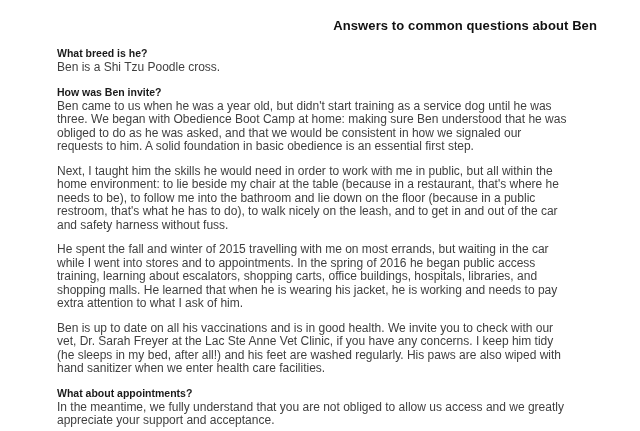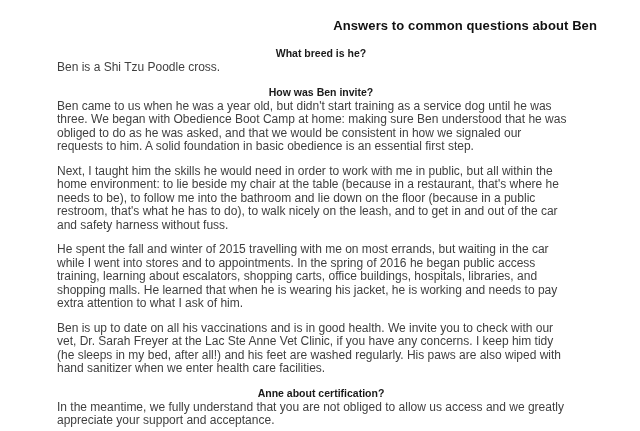--- a/index.html
+++ b/index.html
@@ -31,21 +31,20 @@
     letter-spacing: 0.1px;
   }
   .section {
     margin-bottom: 11px;
   }
   .section-heading {
     font-weight: bold;
     font-size: 10.5px;
     color: #1a1a1a;
     margin: 0 0 2px 0;
-    text-align: center;
   }
   .para {
     font-size: 12px;
     line-height: 13.5px;
     margin: 0 16px 11px 0;
     color: #3f3f3f;
   }
   .para:last-child {
     margin-bottom: 0;
   }
@@ -70,17 +69,17 @@
     <p class="para">Ben came to us when he was a year old, but didn't start training as a service dog until he was three. We began with Obedience Boot Camp at home: making sure Ben understood that he was obliged to do as he was asked, and that we would be consistent in how we signaled our requests to him. A solid foundation in basic obedience is an essential first step.</p>
     <p class="para">Next, I taught him the skills he would need in order to work with me in public, but all within the home environment: to lie beside my chair at the table (because in a restaurant, that's where he needs to be), to follow me into the bathroom and lie down on the floor (because in a public restroom, that's what he has to do), to walk nicely on the leash, and to get in and out of the car and safety harness without fuss.</p>
     <p class="para">He spent the fall and winter of 2015 travelling with me on most errands, but waiting in the car while I went into stores and to appointments. In the spring of 2016 he began public access training, learning about escalators, shopping carts, office buildings, hospitals, libraries, and shopping malls. He learned that when he is wearing his jacket, he is working and needs to pay extra attention to what I ask of him.</p>
   </div>
 
   <div class="section">
     <p class="para">Ben is up to date on all his vaccinations and is in good health. We invite you to check with our vet, Dr. Sarah Freyer at the Lac Ste Anne Vet Clinic, if you have any concerns. I keep him tidy (he sleeps in my bed, after all!) and his feet are washed regularly. His paws are also wiped with hand sanitizer when we enter health care facilities.</p>
   </div>
 
   <div class="section">
-    <div class="section-heading">Anne about certification?</div>
+    <div class="section-heading">What about appointments?</div>
     <p class="para tight">In the meantime, we fully understand that you are not obliged to allow us access and we greatly appreciate your support and acceptance.</p>
   </div>
 
 </div>
 
 </body></html>

